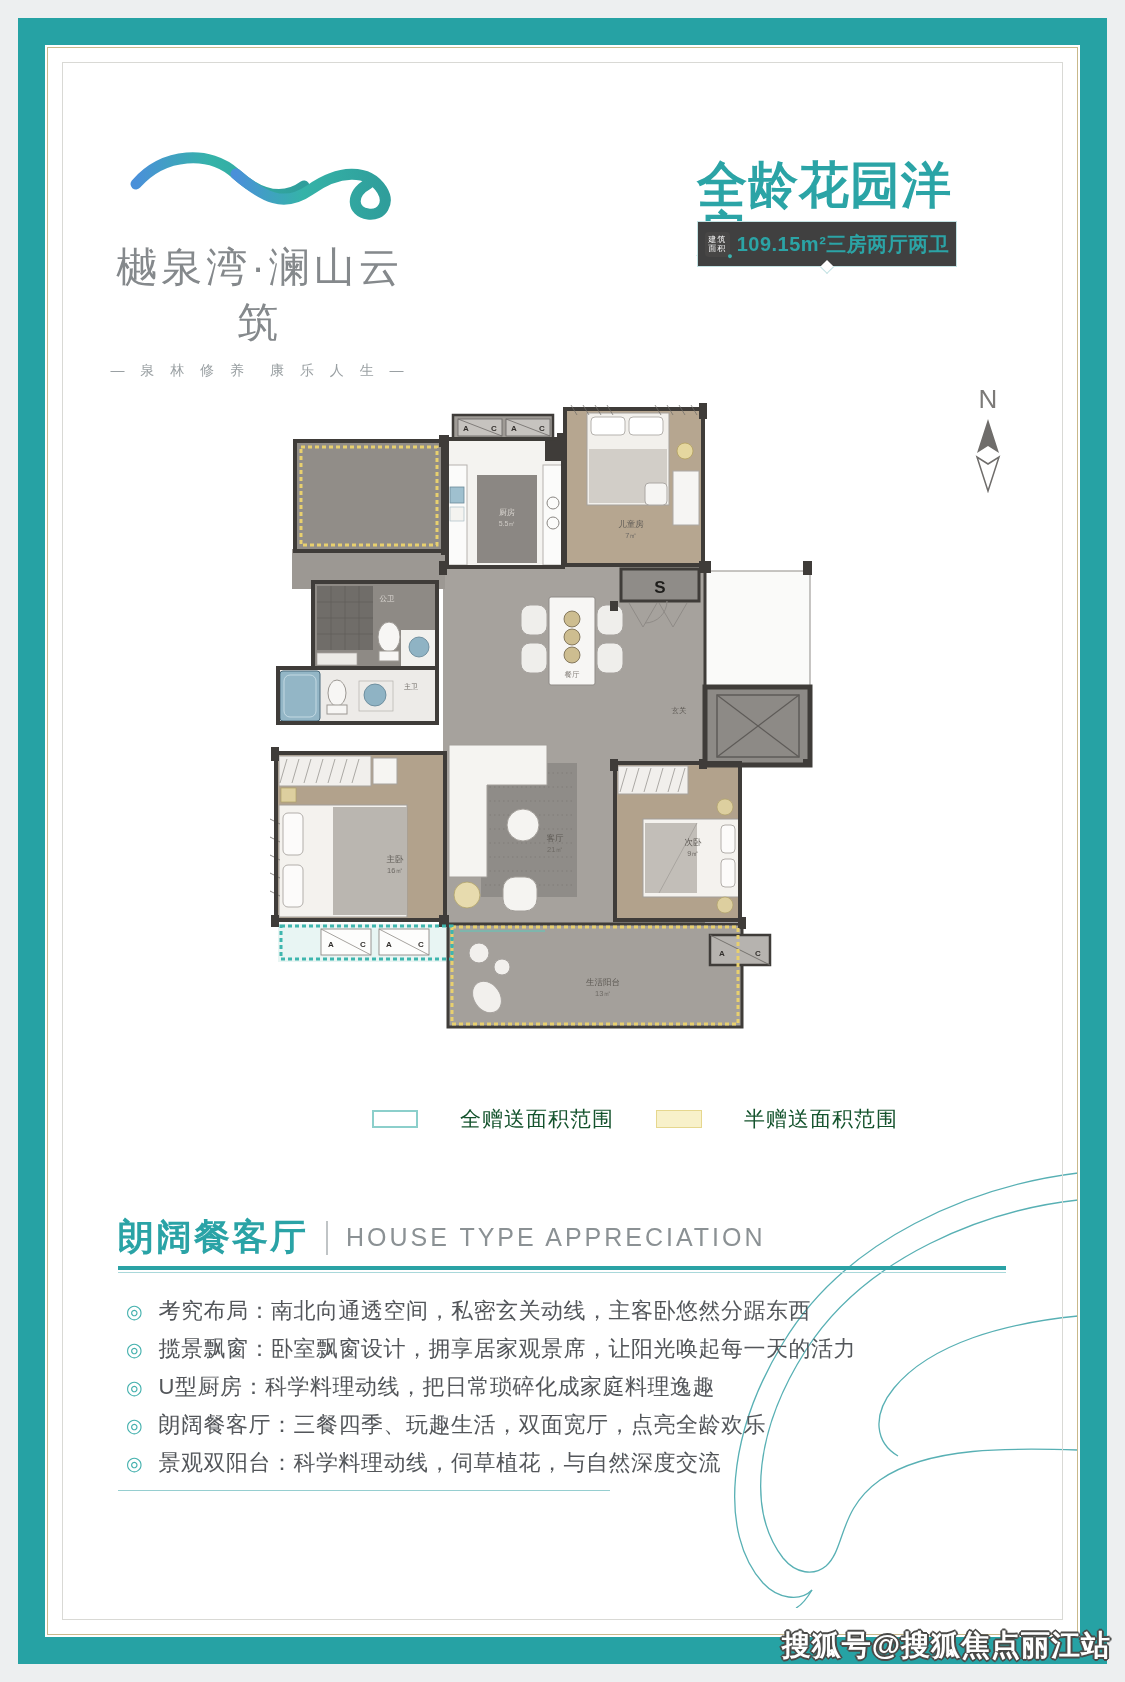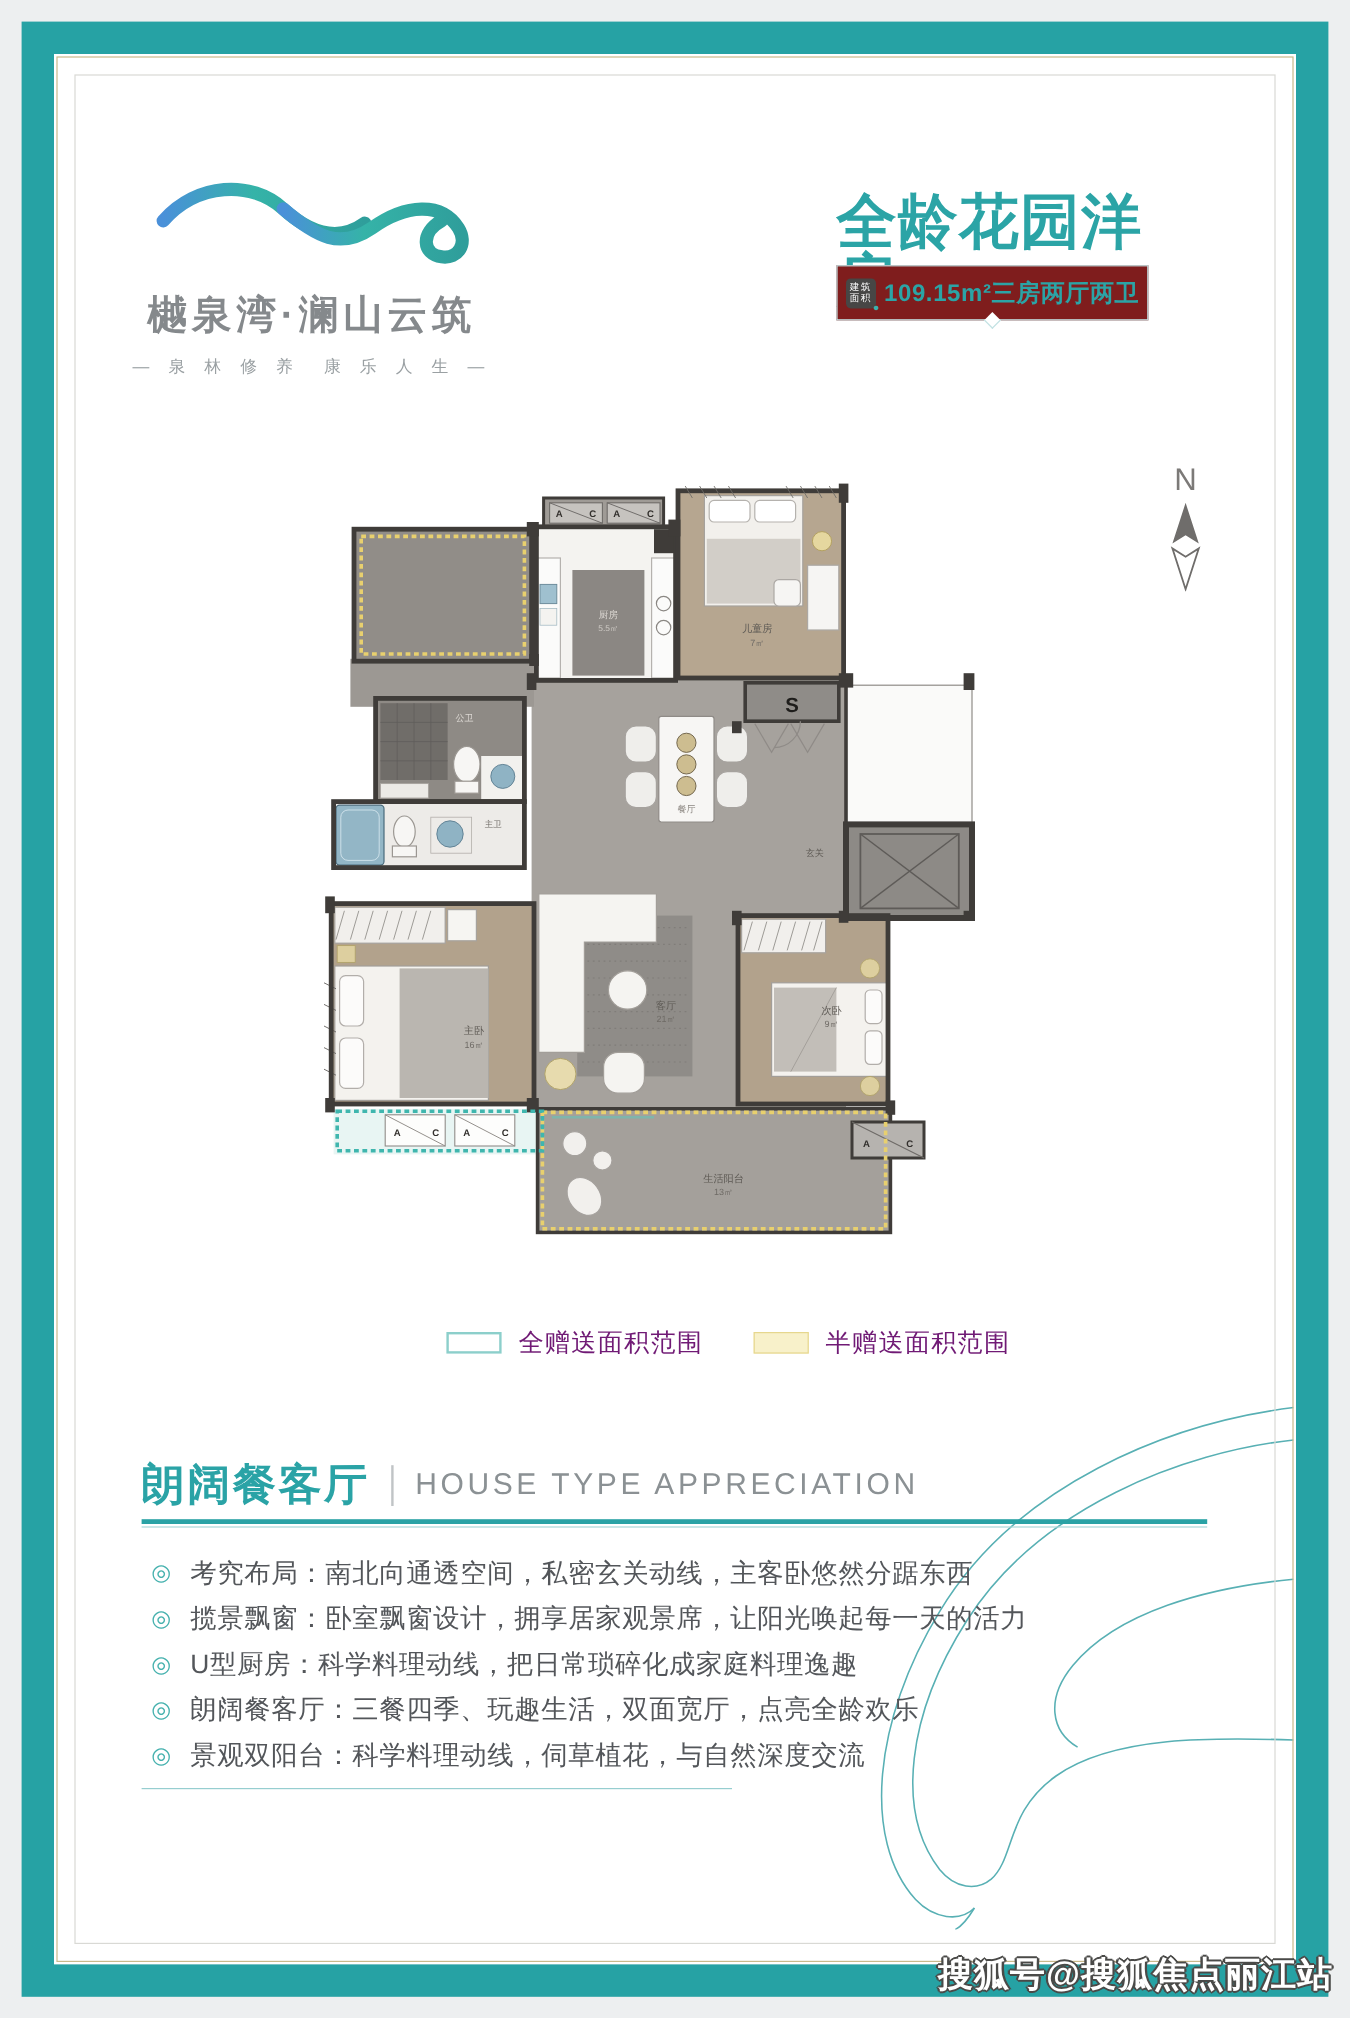--- a/index.html
+++ b/index.html
@@ -6,26 +6,26 @@
   body{background:#e9ebec;font-family:"Liberation Sans",sans-serif;}
   .page{position:relative;width:1125px;height:1682px;background:#edeff0;overflow:hidden;margin:0 auto;}
   .panel{position:absolute;inset:45px;background:#ffffff;z-index:0;}
   .frame-teal{position:absolute;inset:18px;border:27px solid #26a2a4;z-index:5;pointer-events:none;}
   .frame-gold{position:absolute;inset:47px;border:1px solid #c9b98b;z-index:5;pointer-events:none;}
   .frame-thin{position:absolute;inset:62px;border:1px solid #d9d9d5;z-index:5;pointer-events:none;}
 
   
   .logo{position:absolute;left:105px;top:146px;width:310px;text-align:center;z-index:3;}
   .logo-wave{display:block;margin:0 auto;}
-  .brand-name{margin-top:8px;font-size:33px;color:#85898c;letter-spacing:4px;font-weight:700;}
+  .brand-name{margin-top:8px;font-size:41px;color:#85898c;letter-spacing:4px;font-weight:400;}
   .brand-tagline{margin-top:12px;font-size:14px;color:#9aa0a3;letter-spacing:6px;}
 
   
   .title{position:absolute;left:697px;top:160px;width:260px;font-size:50px;line-height:50px;font-weight:900;color:#2ba4a6;letter-spacing:1px;z-index:3;}
-  .badge{position:absolute;left:697px;top:221px;width:258px;height:44px;background:#7f1d1d;border:1px solid #c3e2e3;display:flex;align-items:center;justify-content:center;gap:7px;z-index:3;}
+  .badge{position:absolute;left:697px;top:221px;width:258px;height:44px;background:#404040;border:1px solid #c3e2e3;display:flex;align-items:center;justify-content:center;gap:7px;z-index:3;}
   .badge::after{content:"";position:absolute;left:50%;bottom:-6px;width:9px;height:9px;background:#fff;border-right:1px solid #c3e2e3;border-bottom:1px solid #c3e2e3;transform:translateX(-50%) rotate(45deg);}
   .badge-icon{width:25px;height:25px;background:#474645;border-radius:4px;position:relative;display:flex;align-items:center;justify-content:center;flex:0 0 auto;}
   .badge-icon-text{color:#ffffff;font-size:8px;line-height:9px;width:18px;word-break:break-all;letter-spacing:1px;text-align:center;}
   .badge-icon-gear{position:absolute;right:-3px;bottom:-4px;font-size:9px;line-height:9px;color:#3ab2ae;}
   .badge-text{font-size:20px;font-weight:700;color:#2ba4a6;letter-spacing:0.5px;white-space:nowrap;}
 
   
   .compass{position:absolute;left:962px;top:384px;width:52px;text-align:center;z-index:3;}
   .compass-n{font-size:26px;color:#7c7a78;}
   .compass svg{display:block;margin:2px auto 0;}
@@ -33,21 +33,21 @@
   
   .plan{position:absolute;left:255px;top:375px;z-index:3;}
   .plan text{font-family:"Liberation Sans",sans-serif;}
 
   
   .legend{position:absolute;left:372px;top:1105px;display:flex;align-items:center;gap:42px;z-index:3;}
   .legend-item{display:flex;align-items:center;gap:14px;}
   .swatch{width:46px;height:18px;box-sizing:border-box;}
   .swatch-full{background:#ffffff;border:2px solid #8ccfcb;}
   .swatch-half{background:#f8f1ca;border:1px solid #e6d78e;}
-  .legend-label{font-size:21px;color:#701a75;letter-spacing:1px;}
+  .legend-label{font-size:21px;color:#14532d;letter-spacing:1px;margin-left:28px;}
 
   
   .section-head{position:absolute;left:118px;top:1213px;display:flex;align-items:center;gap:18px;z-index:3;}
   .section-cn{font-size:36px;font-weight:800;color:#2aa3a6;letter-spacing:2px;}
   .section-sep{width:2px;height:34px;background:#c0c4c6;}
   .section-en{font-size:25px;color:#8b9194;letter-spacing:3px;}
   .hr-double{position:absolute;left:118px;top:1266px;width:888px;z-index:3;}
   .hr-a{height:4px;background:#2aa2a5;}
   .hr-b{margin-top:2px;height:1px;background:#a9d8da;}
 

